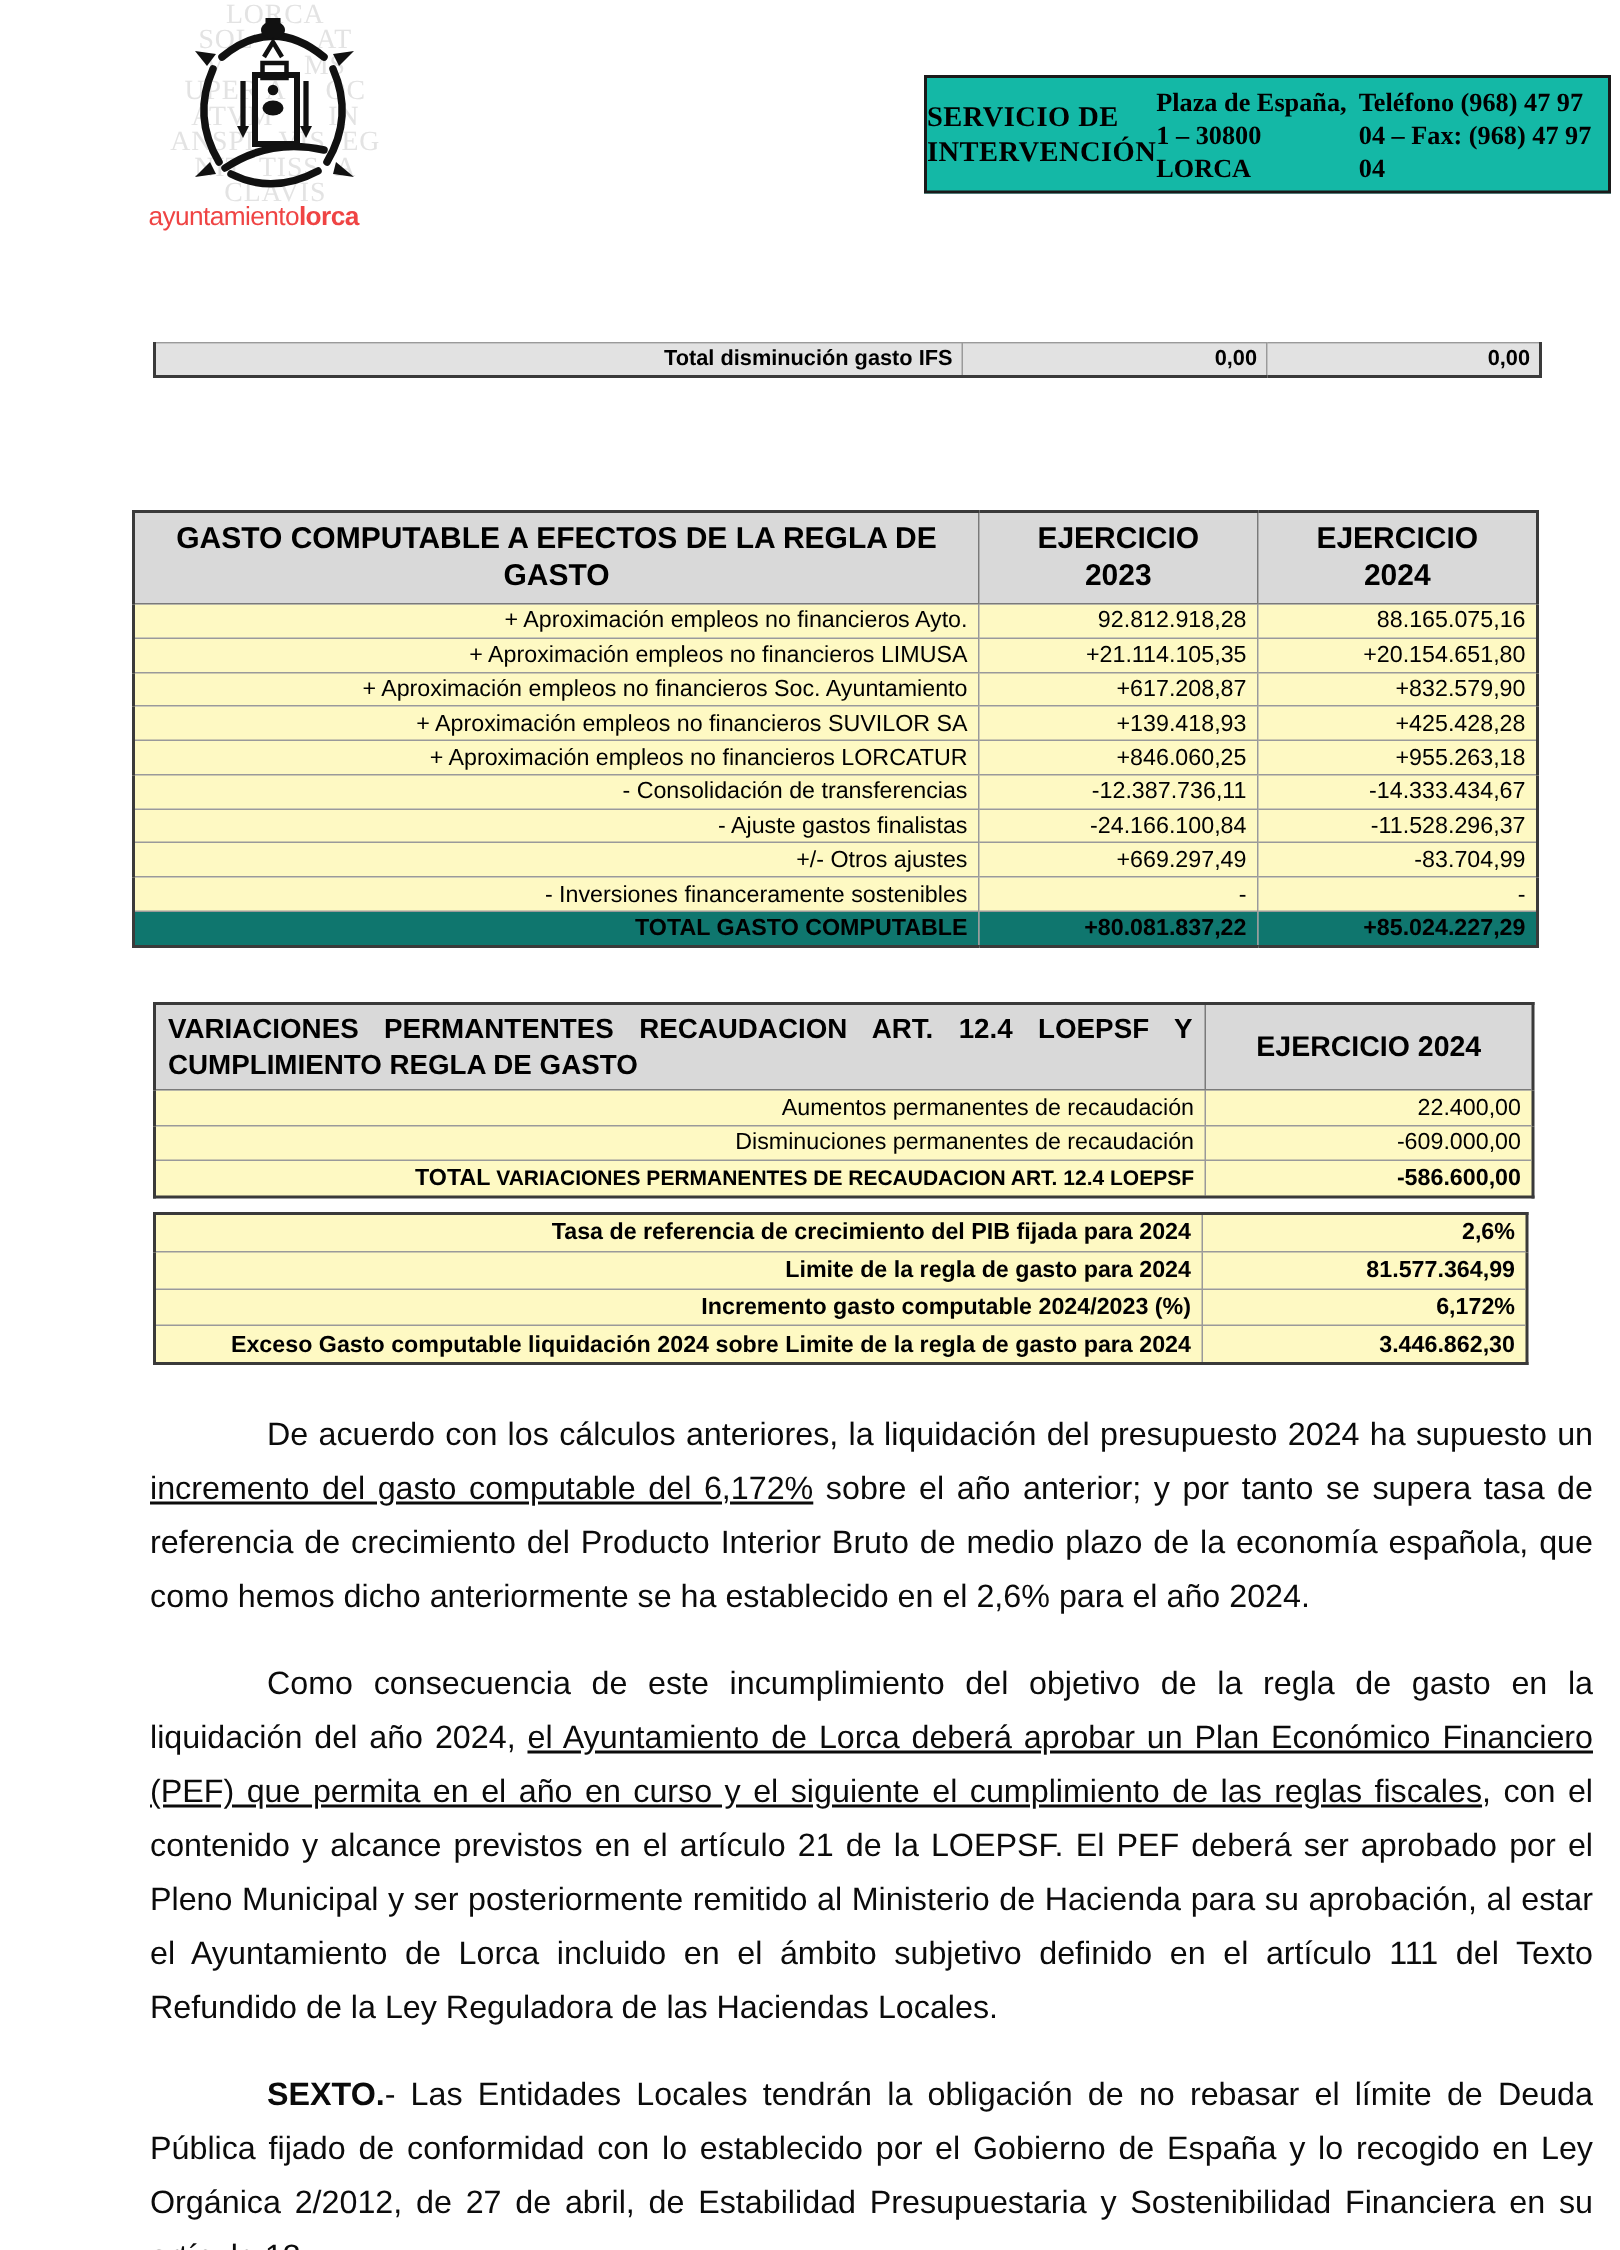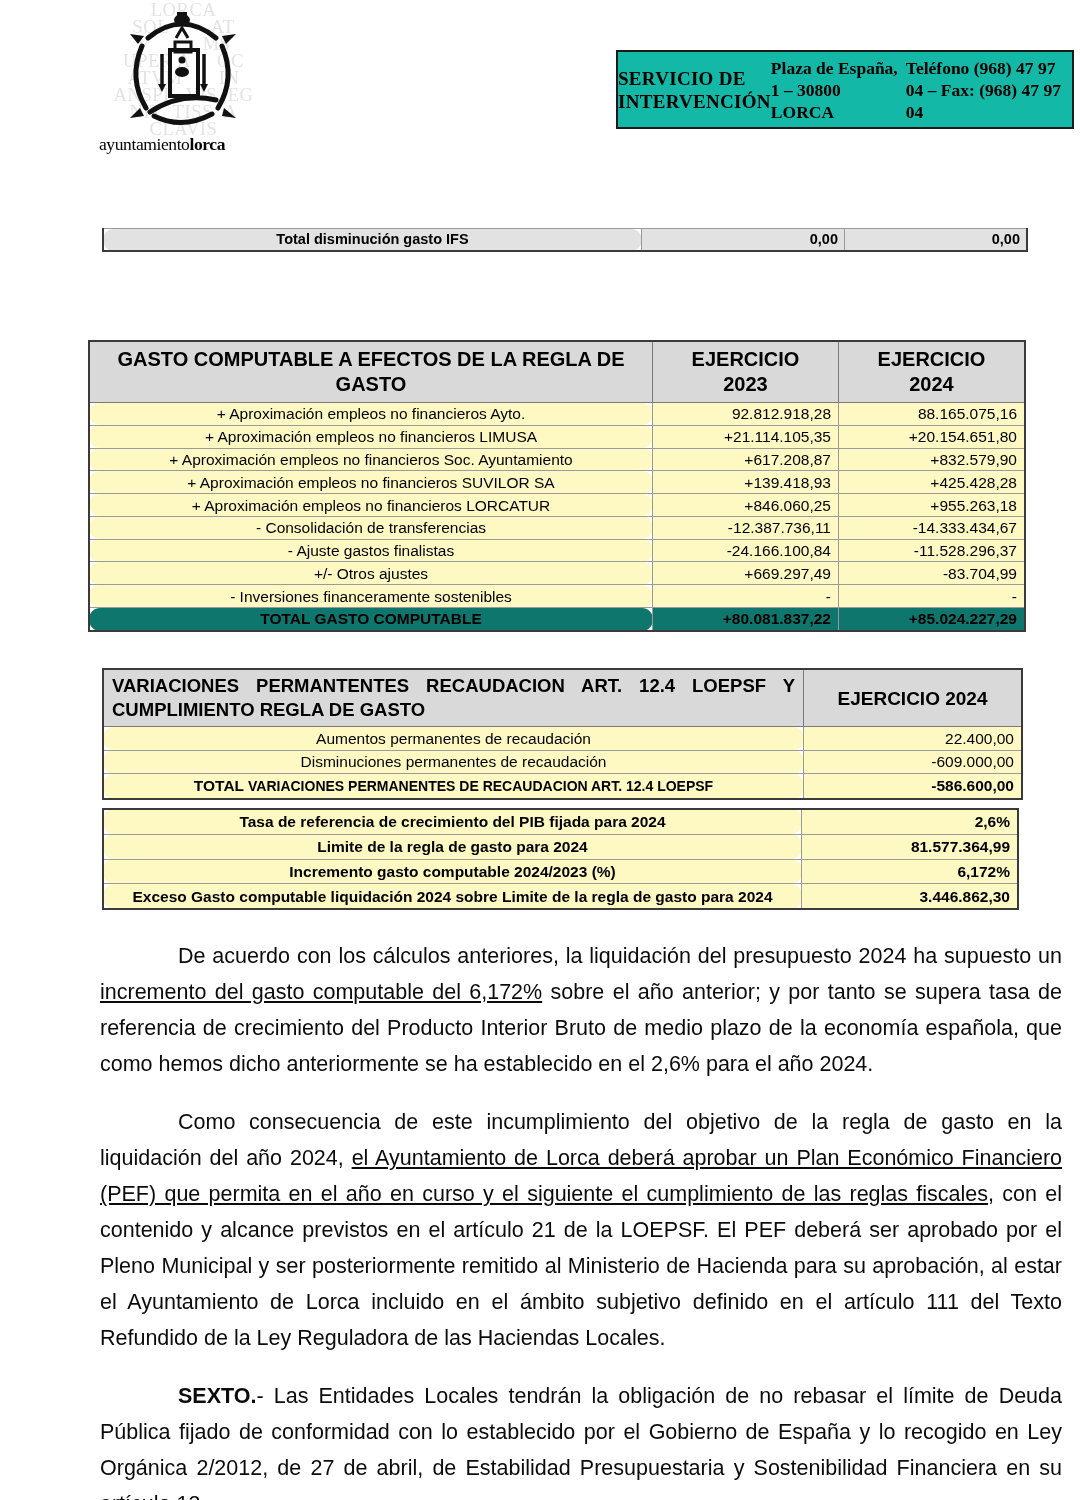--- a/index.html
+++ b/index.html
@@ -51,22 +51,22 @@
     top: 6px;
     width: 124px;
     height: 124px;
   }
   .crest-wordmark {
     position: absolute;
     left: 3px;
     top: 132px;
     font-size: 17.5px;
     letter-spacing: -0.4px;
-    font-family: Liberation Serif, serif;
-    color: #000000;
+    font-family: Liberation Sans, sans-serif;
+    color: #ef4444;
   }
   .crest-wordmark b { font-weight: 700; }
 
   .office-box {
     position: absolute;
     left: 570px;
     top: 50px;
     width: 458px;
     height: 79px;
     border: 2.5px solid #1a1a1a;
@@ -107,21 +107,21 @@
   .hdr td {
     background: #d9d9d9;
     font-weight: 700;
     text-align: center;
     font-size: 20px;
     line-height: 25px;
     padding: 5px 8px;
     border-color: #7a7a7a;
   }
 
-  .lbl { text-align: center; border-radius: 11px; }
+  .lbl { text-align: right; }
   .num { text-align: right; font-variant-numeric: tabular-nums; }
   .bold { font-weight: 700; }
   .shade td { background: #0f766e; }
 
   .hdr-just {
     text-align: justify !important;
     text-align-last: justify;
     font-size: 18.5px !important;
     line-height: 24px !important;
     padding: 4px 8px !important;

